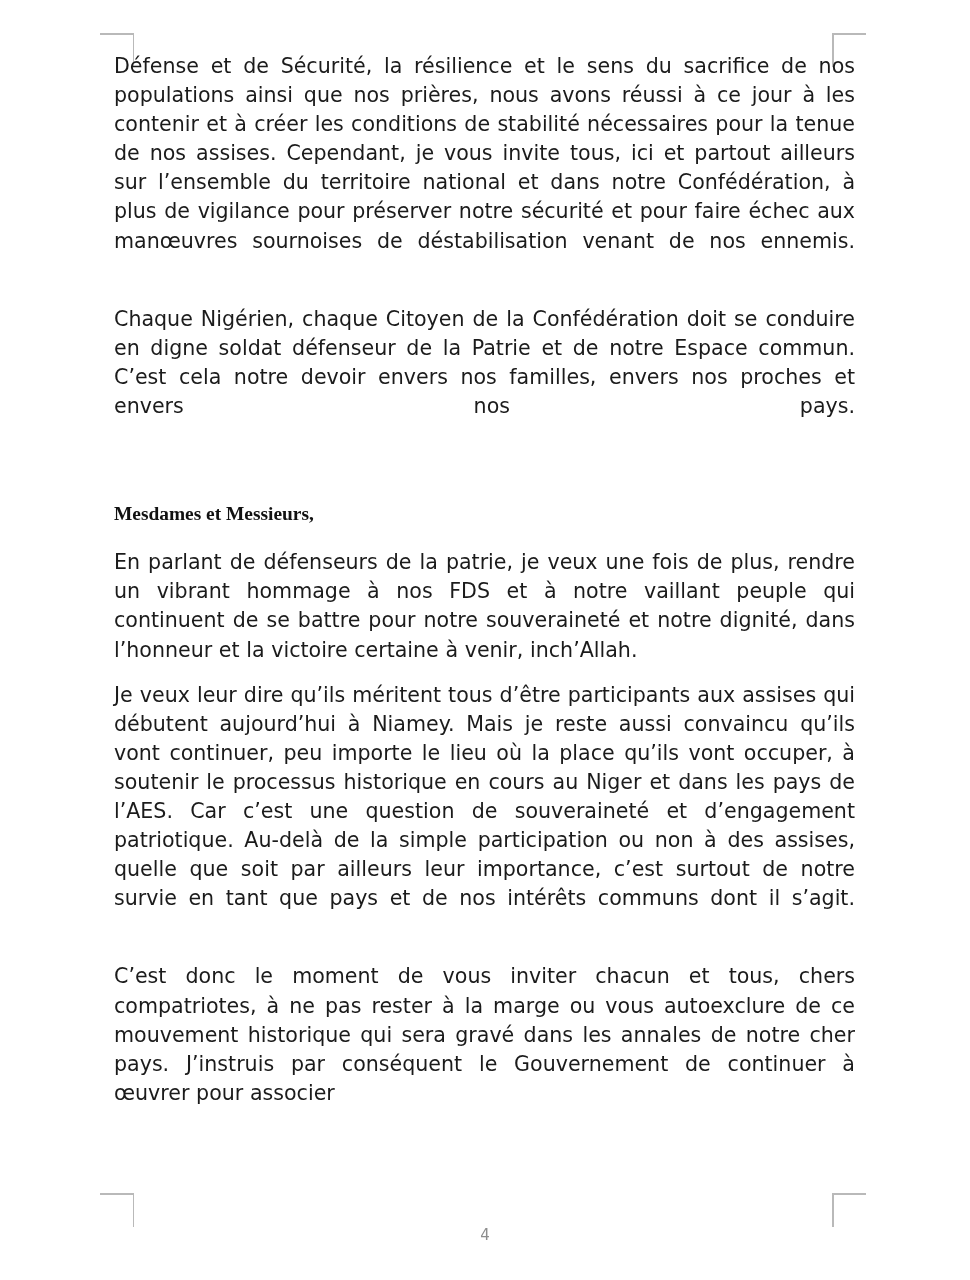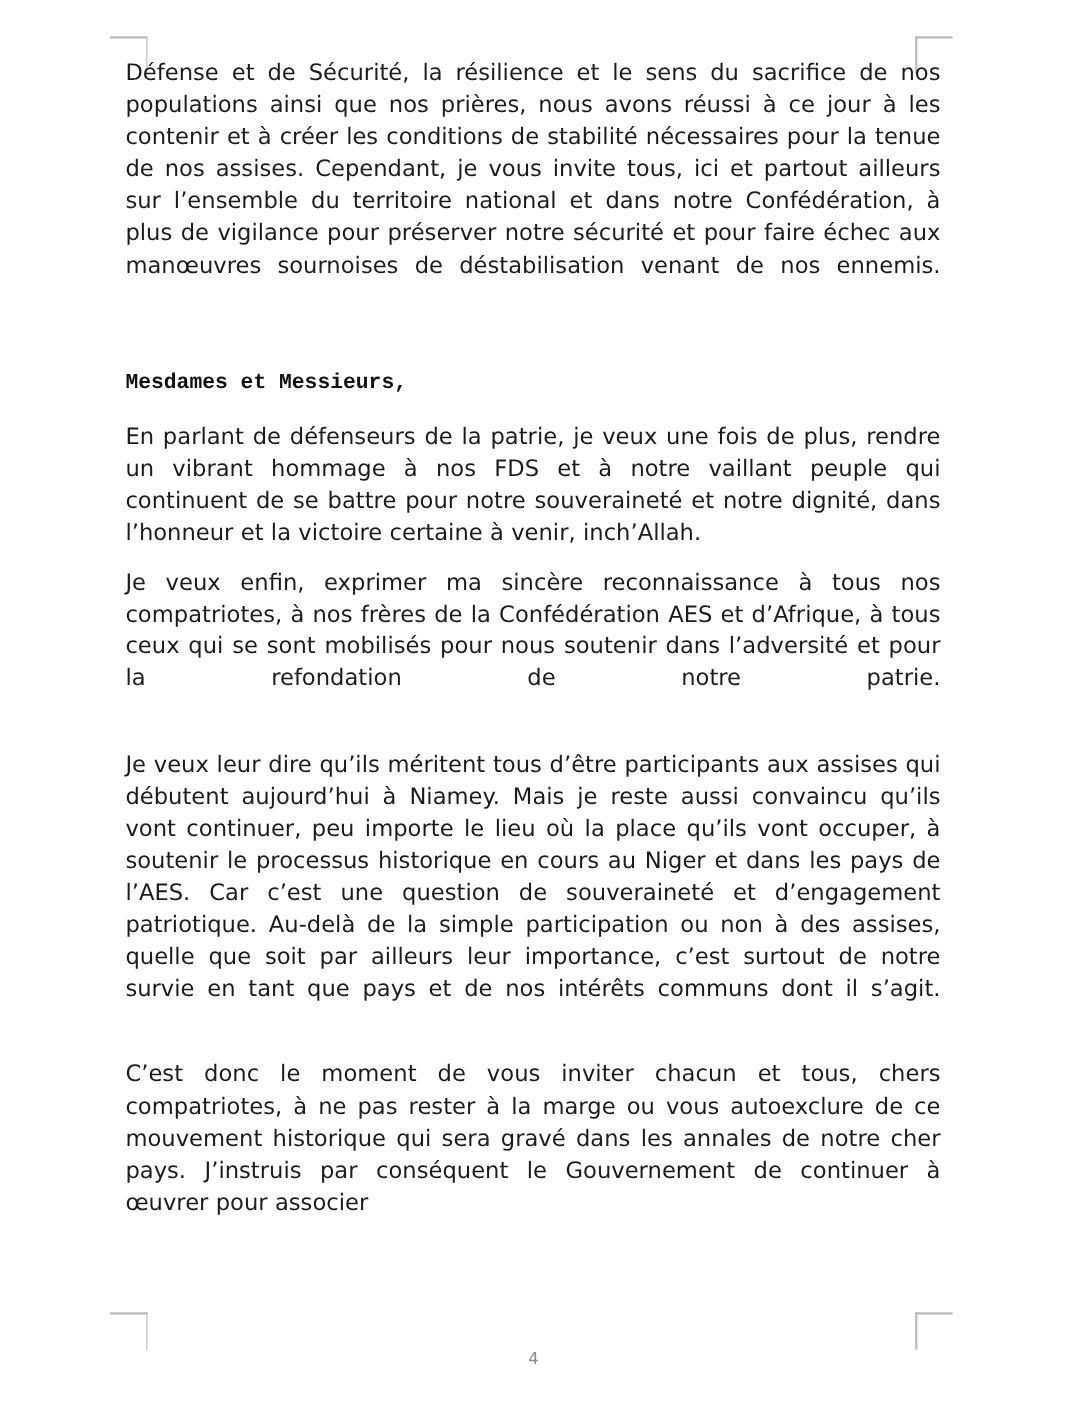--- a/index.html
+++ b/index.html
@@ -88,21 +88,21 @@
     display: inline-block;
     width: 100%;
   }
 
   
   .para.continues::after {
     display: none;
   }
 
   .heading {
-    font-family: Liberation Mono, monospace;
+    font-family: Liberation Serif, serif;
     font-size: 19.4px;
     line-height: 29px;
     font-weight: bold;
     color: #111111;
     text-align: left;
     margin: 0 0 20px 0;
   }
 
   .spacer-block {
     height: 29px;
@@ -126,29 +126,29 @@
 
   <span class="crop-mark crop-tl"></span>
   <span class="crop-mark crop-tr"></span>
   <span class="crop-mark crop-bl"></span>
   <span class="crop-mark crop-br"></span>
 
   <div class="content">
 
     <p class="para">Défense et de Sécurité, la résilience et le sens du sacrifice de nos populations ainsi que nos prières, nous avons réussi à ce jour à les contenir et à créer les conditions de stabilité nécessaires pour la tenue de nos assises. Cependant, je vous invite tous, ici et partout ailleurs sur l’ensemble du territoire national et dans notre Confédération, à plus de vigilance pour préserver notre sécurité et pour faire échec aux manœuvres sournoises de déstabilisation venant de nos ennemis.</p>
 
+    <p class="para">Chaque Nigérien, chaque Citoyen de la Confédération doit se conduire en digne soldat défenseur de la Patrie et de notre Espace commun. C’est cela notre devoir envers nos familles, envers nos proches et envers nos pays.</p>
 
     <div class="spacer-block"></div>
 
     <p class="heading">Mesdames et Messieurs,</p>
 
     <p class="para continues" style="margin-bottom:16px;">En parlant de défenseurs de la patrie, je veux une fois de plus, rendre un vibrant hommage à nos FDS et à notre vaillant peuple qui continuent de se battre pour notre souveraineté et notre dignité, dans l’honneur et la victoire certaine à venir, inch’Allah.</p>
 
 
-    <p class="para">Je veux enfin, exprimer ma sincère reconnaissance à tous nos compatriotes, à nos frères de la Confédération AES et d’Afrique, à tous ceux qui se sont mobilisés pour nous soutenir dans l’adversité et pour la refondation de notre patrie.</p>
 
     <p class="para">Je veux leur dire qu’ils méritent tous d’être participants aux assises qui débutent aujourd’hui à Niamey. Mais je reste aussi convaincu qu’ils vont continuer, peu importe le lieu où la place qu’ils vont occuper, à soutenir le processus historique en cours au Niger et dans les pays de l’AES. Car c’est une question de souveraineté et d’engagement patriotique. Au-delà de la simple participation ou non à des assises, quelle que soit par ailleurs leur importance, c’est surtout de notre survie en tant que pays et de nos intérêts communs dont il s’agit.</p>
 
     <p class="para continues">C’est donc le moment de vous inviter chacun et tous, chers compatriotes, à ne pas rester à la marge ou vous autoexclure de ce mouvement historique qui sera gravé dans les annales de notre cher pays. J’instruis par conséquent le Gouvernement de continuer à œuvrer pour associer</p>
 
   </div>
 
   <div class="page-number">4</div>
 
 </div>

